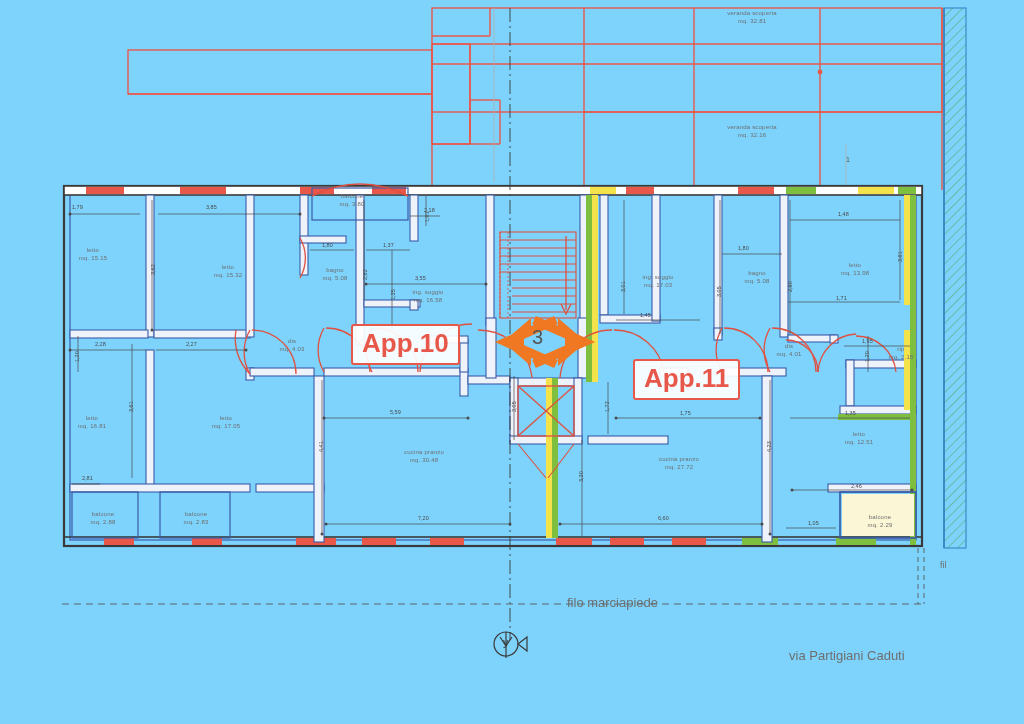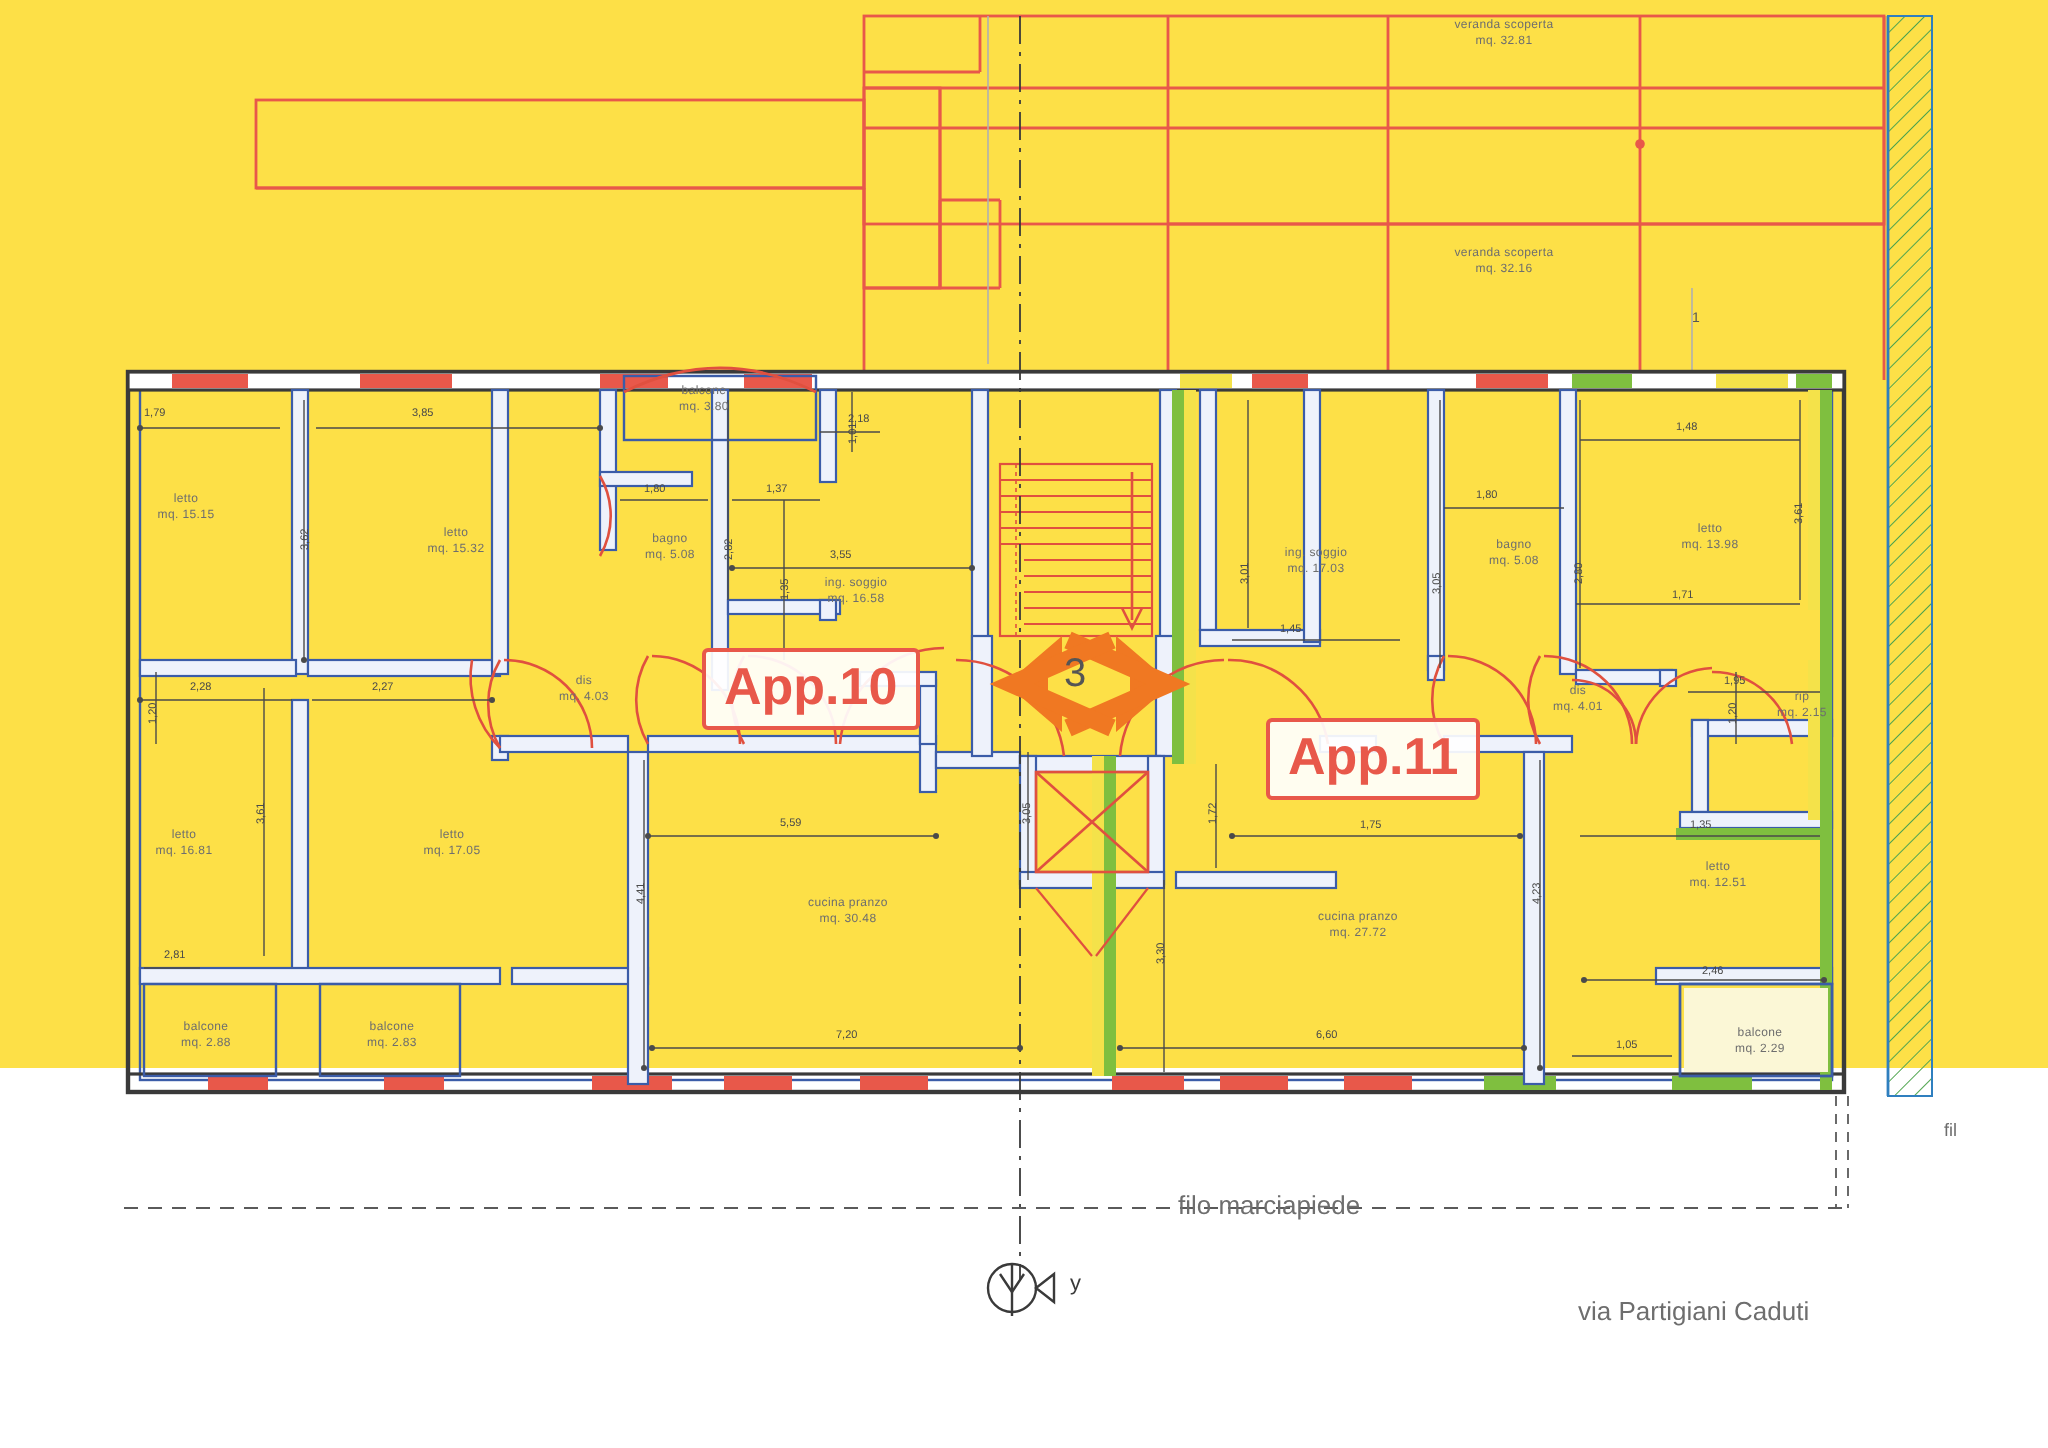--- a/index.html
+++ b/index.html
@@ -1,28 +1,28 @@
 <!DOCTYPE html>
 <html><head>
 <meta charset="utf-8">
 <style>
   html,body{margin:0;padding:0;background:#ffffff;}
   body{width:1024px;height:724px;overflow:hidden;font-family:"Liberation Sans",sans-serif;}
-  #sheet{position:relative;width:1024px;height:534px;background:#fde047;}
+  #sheet{position:relative;width:1024px;height:724px;background:#7dd3fc;}
   svg.plan{position:absolute;left:0;top:0;width:1024px;height:724px;}
   .lbl{position:absolute;text-align:center;color:#6e6e6e;font-family:"Liberation Sans",sans-serif;line-height:1.25;white-space:nowrap;}
   .lbl .nm{display:block;font-size:6px;letter-spacing:.2px;}
   .lbl .ar{display:block;font-size:6px;letter-spacing:.2px;}
   .dimtxt{position:absolute;font-size:5.5px;color:#4a4a4a;font-family:"Liberation Sans",sans-serif;white-space:nowrap;}
   .dimtxt.vert{transform-origin:0 0;transform:rotate(-90deg);}
   .appbox{position:absolute;border:2px solid #e8584a;border-radius:3px;background:rgba(255,255,255,.92);
     color:#e8584a;font-size:26px;font-weight:bold;font-family:"Liberation Sans",sans-serif;
     padding:2px 9px 4px 9px;letter-spacing:0px;}
   .bigtxt{position:absolute;color:#6e6e6e;font-size:13px;font-family:"Liberation Sans",sans-serif;white-space:nowrap;}
-  .smtxt{position:absolute;color:#6e6e6e;font-size:9px;font-family:"Liberation Sans",sans-serif;white-space:nowrap;margin-left:32px;}
+  .smtxt{position:absolute;color:#6e6e6e;font-size:9px;font-family:"Liberation Sans",sans-serif;white-space:nowrap;}
   .num3{position:absolute;color:#555;font-size:20px;font-family:"Liberation Sans",sans-serif;}
   .tinynum{position:absolute;color:#555;font-size:7px;font-family:"Liberation Sans",sans-serif;}
 </style>
 </head>
 <body>
 
 <div id="sheet">
 
   <svg class="plan" viewBox="0 0 1024 724">
     <defs>
@@ -438,18 +438,18 @@
   <div class="dimtxt vert" style="left:897px;top:262px;">3,61</div>
   <div class="dimtxt vert" style="left:74px;top:362px;">1,20</div>
   <div class="dimtxt vert" style="left:128px;top:412px;">3,61</div>
   <div class="dimtxt vert" style="left:318px;top:452px;">4,41</div>
   <div class="dimtxt vert" style="left:604px;top:412px;">1,72</div>
   <div class="dimtxt vert" style="left:766px;top:452px;">4,23</div>
   <div class="dimtxt vert" style="left:864px;top:362px;">1,20</div>
   <div class="dimtxt vert" style="left:578px;top:482px;">3,30</div>
   <div class="dimtxt vert" style="left:511px;top:412px;">3,05</div>
 
-  <div class="bigtxt" style="left:589px;top:595px;">filo marciapiede</div>
+  <div class="bigtxt" style="left:567px;top:595px;">filo marciapiede</div>
   <div class="bigtxt" style="left:789px;top:648px;">via Partigiani Caduti</div>
   <div class="smtxt" style="left:940px;top:560px;">fil</div>
   <div class="smtxt" style="left:503px;top:636px;font-size:11px;color:#3a3a3a;">y</div>
 
 </div>
 
 </body></html>

